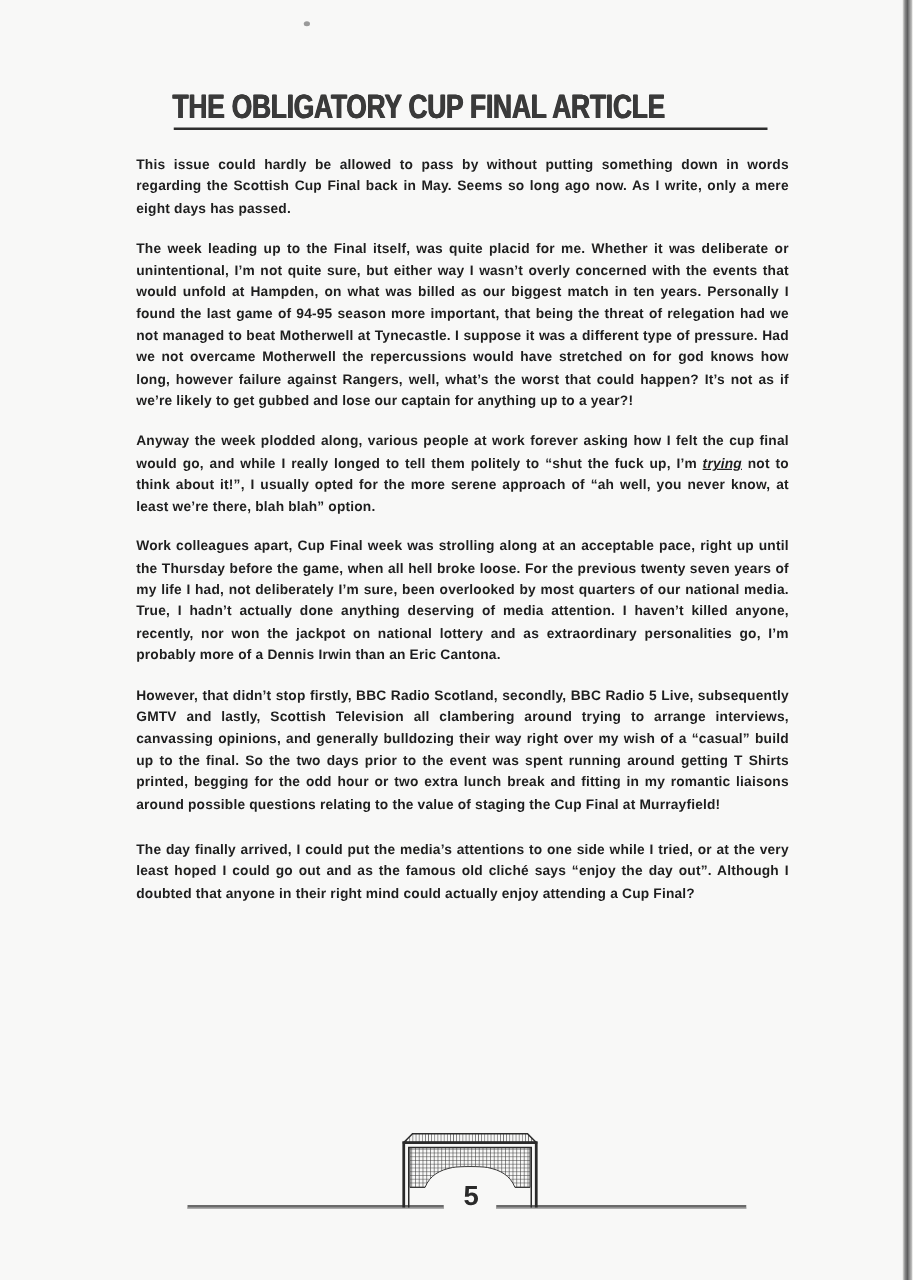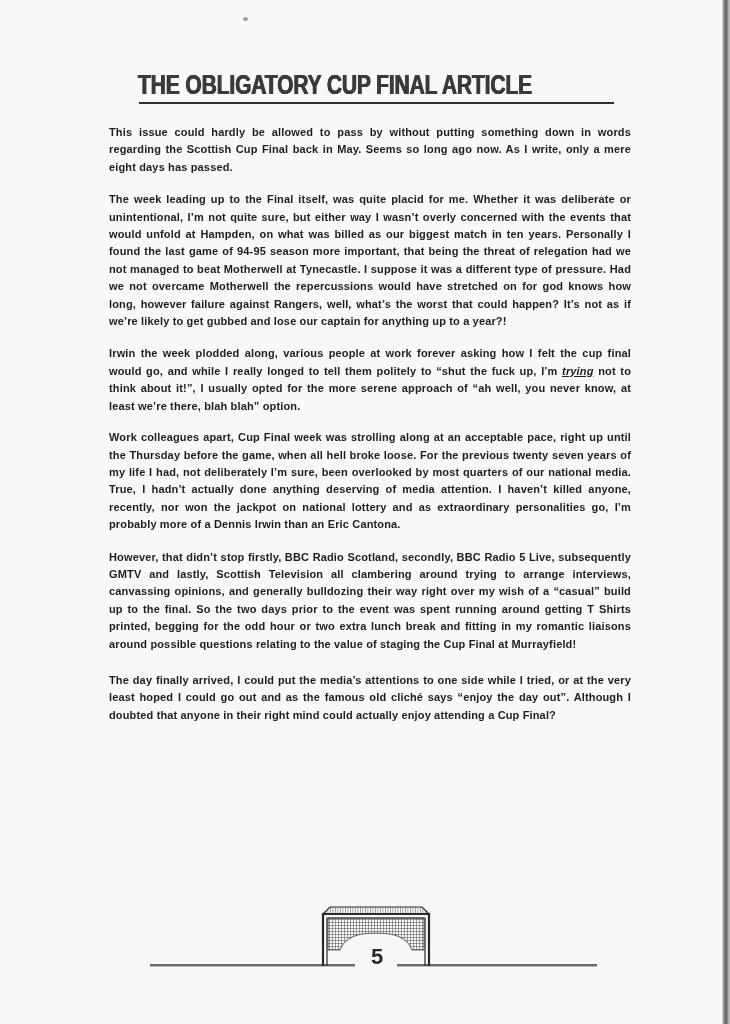--- a/index.html
+++ b/index.html
@@ -130,21 +130,21 @@
 
 <div class="page">
   <div class="speck"></div>
 
   <h1 class="title">THE OBLIGATORY CUP FINAL ARTICLE</h1>
   <div class="title-underline"></div>
 
   <div class="article">
     <p class="p1">This issue could hardly be allowed to pass by without putting something down in words regarding the Scottish Cup Final back in May.  Seems so long ago now.  As I write, only a mere eight days has passed.</p>
     <p class="p2">The week leading up to the Final itself, was quite placid for me.  Whether it was deliberate or unintentional, I’m not quite sure, but either way I wasn’t overly concerned with the events that would unfold at Hampden, on what was billed as our biggest match in ten years.   Personally I found the last game of 94-95 season more important, that being the threat of relegation had we not managed to beat Motherwell at Tynecastle.  I suppose  it was a different type of pressure.  Had we not overcame Motherwell the repercussions would have stretched on for god knows how long, however failure against Rangers, well, what’s the worst that could happen?  It’s not as if we’re likely to get gubbed and lose our captain for anything up to a year?!</p>
-    <p class="p3"><span>Irwin the week plodded along, various people at work forever asking how I felt the cup final would go, and while I really longed to tell them politely to “shut the fuck up, I’m </span><em>trying</em><span> not to think about it!”, I usually opted for the more serene approach of  “ah well, you never know, at least we’re there, blah blah” option.</span></p>
+    <p class="p3"><span>Anyway the week plodded along, various people at work forever asking how I felt the cup final would go, and while I really longed to tell them politely to “shut the fuck up, I’m </span><em>trying</em><span> not to think about it!”, I usually opted for the more serene approach of  “ah well, you never know, at least we’re there, blah blah” option.</span></p>
     <p class="p4">Work colleagues apart, Cup Final week was strolling along at an acceptable pace, right up until the Thursday before the game, when all hell broke loose.  For the previous twenty seven years of my life I had, not deliberately I’m sure, been  overlooked by most quarters of our national media.  True, I hadn’t actually done anything deserving of media attention. I haven’t killed anyone, recently, nor won the jackpot on national lottery and as extraordinary personalities go, I’m probably more of a Dennis Irwin than an Eric Cantona.</p>
     <p class="p5">However, that didn’t stop firstly, BBC Radio Scotland, secondly, BBC Radio 5 Live, subsequently GMTV and lastly, Scottish Television all clambering around trying to arrange interviews, canvassing opinions, and generally bulldozing their way right over my wish of a “casual” build up to the final. So the two days prior to the event was spent running around getting T Shirts printed, begging for the odd hour or two extra lunch break and fitting in my romantic liaisons around possible questions relating to the value of staging the Cup Final at Murrayfield!</p>
     <p class="p6">The day finally arrived, I could put the media’s attentions to one side while I tried, or at the very least hoped I could go out and as the famous old cliché says “enjoy the day out”.  Although I doubted that anyone in their right mind could actually enjoy attending a Cup Final?</p>
   </div>
 
   <div class="footer">
     <div class="footer-line left"></div>
     <div class="footer-line right"></div>
     <svg class="goal-svg" viewBox="0 0 112 64" xmlns="http://www.w3.org/2000/svg">
       <defs>

